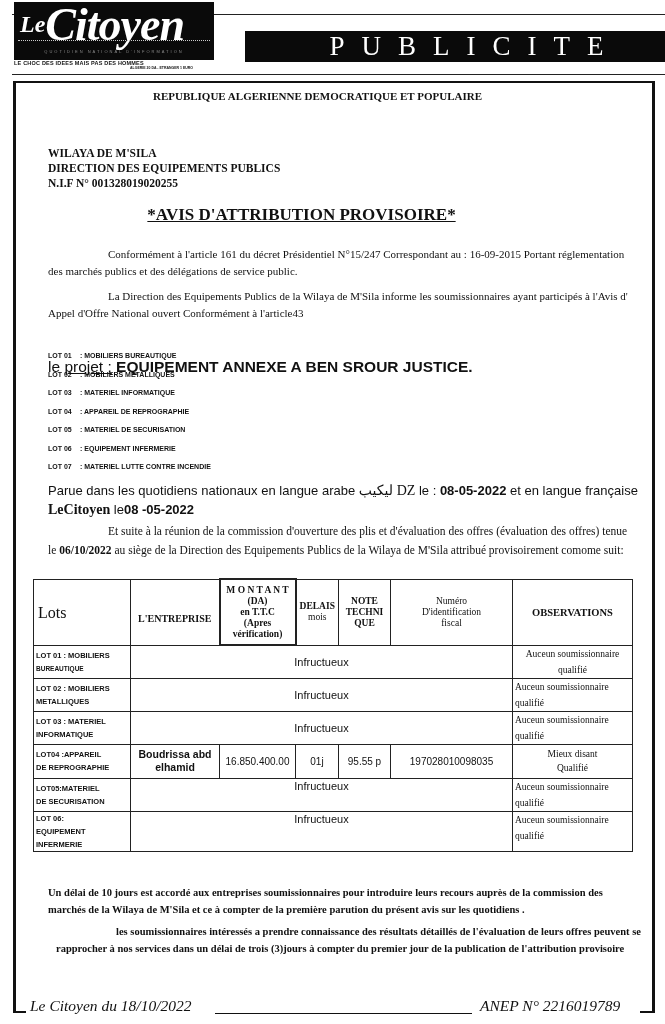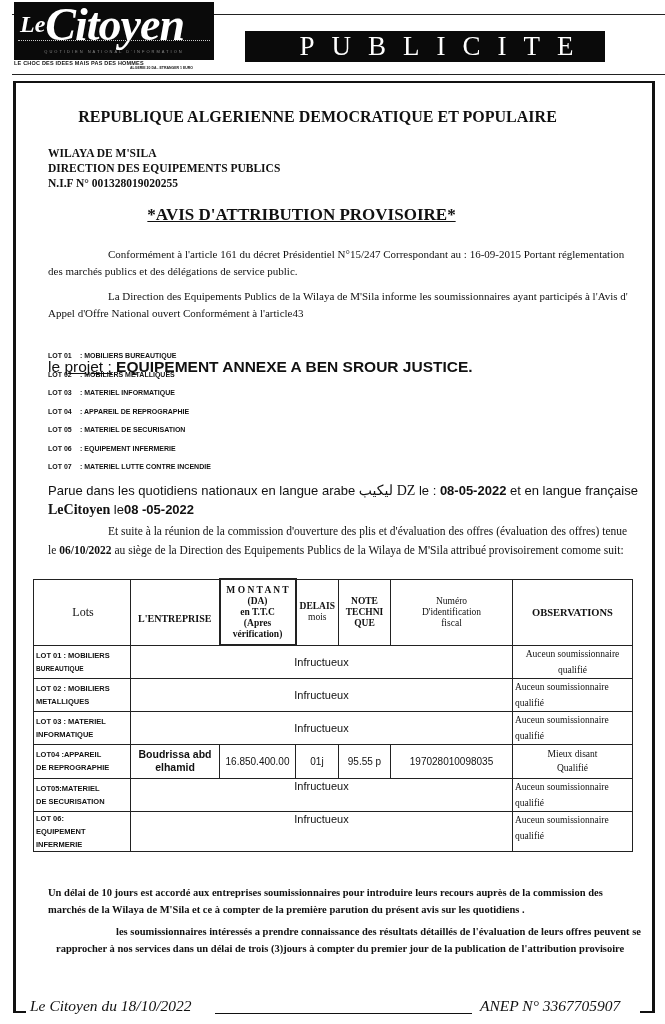--- a/index.html
+++ b/index.html
@@ -8,47 +8,47 @@
   
   .logo{left:14px;top:2px;width:200px;height:58px;background:#0a0a0a;}
   .logo-text{position:absolute;left:6px;top:-4px;color:#fff;font-family:"Liberation Serif",serif;font-style:italic;white-space:nowrap;}
   .logo-le{font-size:24px;font-weight:bold;vertical-align:8px;}
   .logo-cit{font-size:46px;font-weight:bold;letter-spacing:-1px;}
   .logo-line{position:absolute;left:4px;right:4px;top:38px;height:1px;border-top:1px dotted #ccc;}
   .logo-sub{position:absolute;left:0;right:0;top:47px;text-align:center;color:#888;font-size:4px;letter-spacing:2px;font-family:"Liberation Sans",sans-serif;}
   .tagline{left:14px;top:60px;width:200px;font-family:"Liberation Sans",sans-serif;font-weight:bold;font-size:5.5px;letter-spacing:0.2px;white-space:nowrap;}
   .tagline2{left:130px;top:66px;font-family:"Liberation Sans",sans-serif;font-weight:bold;font-size:3.5px;white-space:nowrap;}
   .top-rule{left:12px;top:14px;width:653px;height:1px;background:#222;}
-  .pub-bar{left:245px;top:31px;width:360px;height:31px;background:#0a0a0a;}
+  .pub-bar{left:245px;top:31px;width:420px;height:31px;background:#0a0a0a;}
   .pub-text{position:absolute;left:0;right:0;top:0;line-height:31px;text-align:center;color:#fff;font-family:"Liberation Serif",serif;font-size:27px;letter-spacing:17px;padding-left:40px;}
   .mast-rule{left:12px;top:74px;width:653px;height:1px;background:#222;}
   
   .frame{left:13px;top:81px;width:636px;height:930px;border-left:3px solid #111;border-right:3px solid #111;border-top:2px solid #111;}
   .frame-bottom-left{left:13px;top:1011px;width:13px;height:2px;background:#111;}
   .frame-bottom-right{left:640px;top:1011px;width:14px;height:2px;background:#111;}
   
-  .t-rep{left:0;width:635px;top:108px;text-align:center;font-weight:bold;font-size:16px;}
+  .t-rep{left:0;width:635px;top:90px;text-align:center;font-weight:bold;font-size:11px;}
   .t-left{left:48px;font-weight:bold;font-size:11.5px;white-space:nowrap;}
   .t-avis{left:0;width:603px;top:205px;text-align:center;font-weight:bold;font-size:17px;text-decoration:underline;}
   .para{left:48px;width:585px;font-size:11px;line-height:17px;}
   .indent{text-indent:60px;}
   .projet{left:48px;top:330px;font-family:"Liberation Sans",sans-serif;font-size:15.5px;font-weight:bold;white-space:nowrap;margin-top:28px;}
   .projet .lbl{font-weight:normal;}
   .projet .lbl u{font-weight:normal;}
   .lot-item{left:48px;font-family:"Liberation Sans",sans-serif;font-size:7px;font-weight:bold;white-space:nowrap;}
   .lot-item .code{display:inline-block;width:32px;}
   .parue{left:48px;top:481px;font-family:"Liberation Sans",sans-serif;font-size:13px;white-space:nowrap;line-height:19px;}
   .parue b{font-weight:bold;}
   .serif-inline{font-family:"Liberation Serif",serif;font-size:14px;}
   .et-suite{left:48px;width:585px;top:522px;font-size:11.5px;line-height:19px;}
   
   table.res{position:absolute;left:33px;top:578px;width:599px;border-collapse:collapse;table-layout:fixed;}
   table.res td, table.res th{border:1px solid #222;padding:0 2px;vertical-align:middle;}
   table.res th{font-family:"Liberation Serif",serif;font-weight:bold;font-size:9.5px;text-align:center;line-height:11px;}
-  table.res th.lots{text-align:center;font-weight:normal;font-size:12px;padding-left:4px;}
+  table.res th.lots{text-align:left;font-weight:normal;font-size:16px;padding-left:4px;}
   table.res th.ent{font-size:10px;}
   table.res th.obs{font-size:10.5px;}
   table.res th.mont{border-width:2px;}
   .head-row{height:66px;}
   .lotcell{font-family:"Liberation Sans",sans-serif;font-size:7.5px;font-weight:bold;line-height:13px;}
   .lotcell .sm{font-size:6.5px;}
   .infr{font-family:"Liberation Sans",sans-serif;font-size:11px;text-align:center;}
   .infr-top{vertical-align:top !important;padding-top:1px !important;}
   .obs{font-family:"Liberation Serif",serif;font-size:9.5px;line-height:16px;}
   .obs-c{text-align:center;}
@@ -171,13 +171,13 @@
     <td class="obs" style="vertical-align:top"><span>Auceun soumissionnaire</span><br><span>qualifié</span></td>
   </tr>
 </tbody>
   </table>
 
 <div class="abs final" style="top:884px;">Un délai de 10 jours est accordé aux entreprises soumissionnaires pour introduire leurs recours auprès de la commission des marchés de la Wilaya de M'Sila et ce à compter de la première parution du présent avis sur les quotidiens .</div>
 <div class="abs final indent" style="top:923px;margin-left:8px;">les soumissionnaires intéressés a prendre connaissance des résultats détaillés de l'évaluation de leurs offres peuvent  se rapprocher à nos services dans un délai de  trois (3)jours à  compter du premier jour de la publication de l'attribution provisoire</div>
 
 <div class="abs foot-l">Le Citoyen du 18/10/2022</div>
 <div class="abs foot-line"></div>
-<div class="abs foot-r">ANEP N° 3367705907</div>
+<div class="abs foot-r">ANEP N° 2216019789</div>
 
 </body></html>

